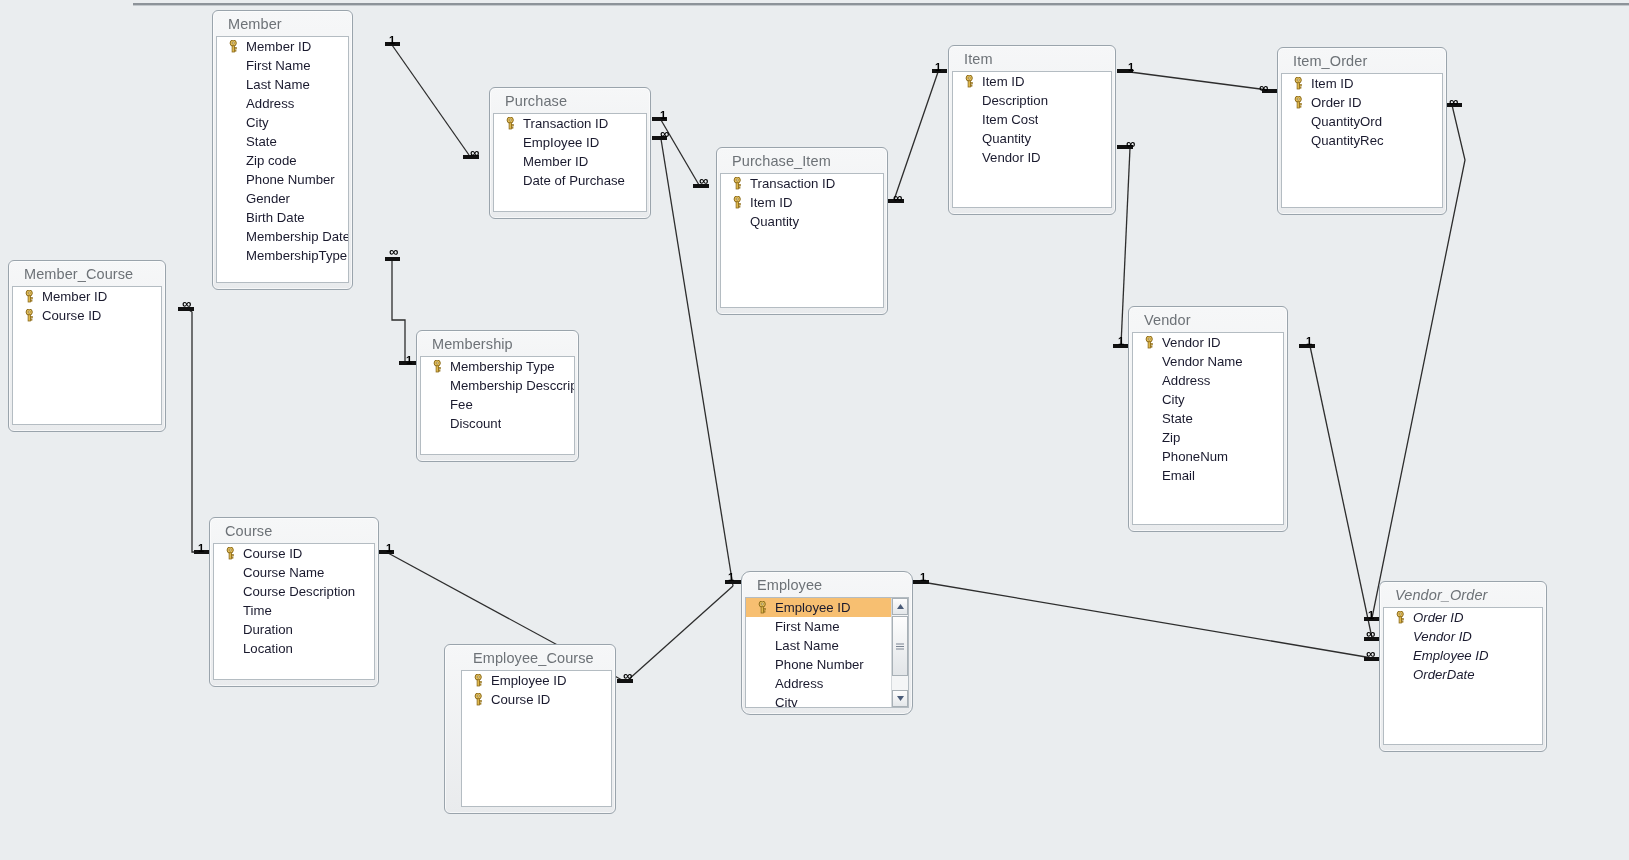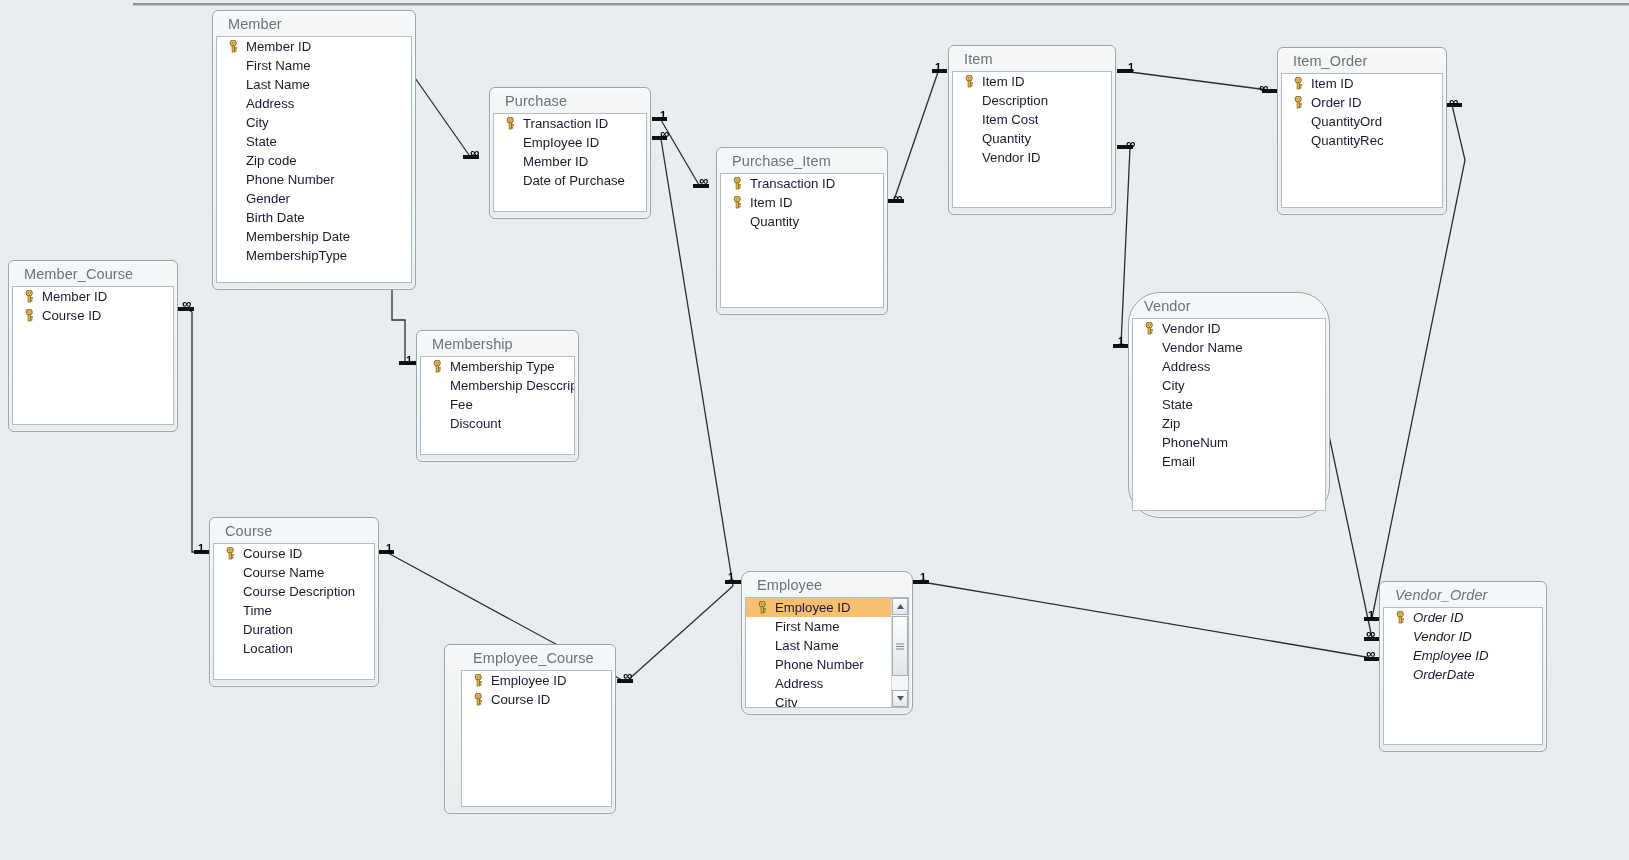--- a/index.html
+++ b/index.html
@@ -222,21 +222,21 @@
       <div style="position: absolute; left: 386px; top: 543px; font-size: 11px; font-weight: bold; color: rgb(0, 0, 0); line-height: 11px; font-family: &quot;Liberation Sans&quot;, sans-serif;">1</div>
       <div style="position: absolute; left: 623px; top: 670px; font-size: 13px; font-weight: bold; color: rgb(0, 0, 0); line-height: 11px; font-family: &quot;Liberation Sans&quot;, sans-serif;">∞</div>
       <div style="position: absolute; left: 728px; top: 572px; font-size: 11px; font-weight: bold; color: rgb(0, 0, 0); line-height: 11px; font-family: &quot;Liberation Sans&quot;, sans-serif;">1</div>
       <div style="position: absolute; left: 920px; top: 572px; font-size: 11px; font-weight: bold; color: rgb(0, 0, 0); line-height: 11px; font-family: &quot;Liberation Sans&quot;, sans-serif;">1</div>
       <div style="position: absolute; left: 1368px; top: 610px; font-size: 11px; font-weight: bold; color: rgb(0, 0, 0); line-height: 11px; font-family: &quot;Liberation Sans&quot;, sans-serif;">1</div>
       <div style="position: absolute; left: 1366px; top: 628px; font-size: 13px; font-weight: bold; color: rgb(0, 0, 0); line-height: 11px; font-family: &quot;Liberation Sans&quot;, sans-serif;">∞</div>
       <div style="position: absolute; left: 1366px; top: 648px; font-size: 13px; font-weight: bold; color: rgb(0, 0, 0); line-height: 11px; font-family: &quot;Liberation Sans&quot;, sans-serif;">∞</div>
     </div>
 
   <div id="tables">
-      <div class="tbl" style="left: 212px; top: 10px; width: 204px; height: 280px;">
+      <div class="tbl" style="left: 212px; top: 10px; width: 141px; height: 280px;">
         <div class="tbl-title">Member</div>
         <div class="fieldlist">
           <div class="field">
             <span class="keycell">
               <svg class="key-icon" width="11" height="13" viewBox="0 0 11 13" xmlns="http://www.w3.org/2000/svg">
                 <ellipse cx="5.2" cy="3.1" rx="3.1" ry="3.1" fill="#e9c35c" stroke="#8a6a1c" stroke-width="1"></ellipse>
                 <ellipse cx="5.2" cy="3.0" rx="1.1" ry="1.2" fill="#f7f0d0" stroke="#8a6a1c" stroke-width="0.7"></ellipse>
                 <rect x="4.1" y="5.8" width="2.3" height="6.2" fill="#e5bd4e" stroke="#8a6a1c" stroke-width="0.8"></rect>
                 <rect x="6.3" y="7.6" width="2.0" height="1.3" fill="#e5bd4e" stroke="#8a6a1c" stroke-width="0.7"></rect>
                 <rect x="6.3" y="10.0" width="1.7" height="1.2" fill="#e5bd4e" stroke="#8a6a1c" stroke-width="0.7"></rect>
@@ -283,21 +283,21 @@
           <div class="field">
             <span class="keycell"></span>
             <span class="fname">Membership Date</span>
           </div>
           <div class="field">
             <span class="keycell"></span>
             <span class="fname">MembershipType</span>
           </div>
         </div>
       </div>
-      <div class="tbl" style="left: 8px; top: 260px; width: 170px; height: 172px;">
+      <div class="tbl" style="left: 8px; top: 260px; width: 158px; height: 172px;">
         <div class="tbl-title">Member_Course</div>
         <div class="fieldlist">
           <div class="field">
             <span class="keycell">
               <svg class="key-icon" width="11" height="13" viewBox="0 0 11 13" xmlns="http://www.w3.org/2000/svg">
                 <ellipse cx="5.2" cy="3.1" rx="3.1" ry="3.1" fill="#e9c35c" stroke="#8a6a1c" stroke-width="1"></ellipse>
                 <ellipse cx="5.2" cy="3.0" rx="1.1" ry="1.2" fill="#f7f0d0" stroke="#8a6a1c" stroke-width="0.7"></ellipse>
                 <rect x="4.1" y="5.8" width="2.3" height="6.2" fill="#e5bd4e" stroke="#8a6a1c" stroke-width="0.8"></rect>
                 <rect x="6.3" y="7.6" width="2.0" height="1.3" fill="#e5bd4e" stroke="#8a6a1c" stroke-width="0.7"></rect>
                 <rect x="6.3" y="10.0" width="1.7" height="1.2" fill="#e5bd4e" stroke="#8a6a1c" stroke-width="0.7"></rect>
@@ -473,21 +473,21 @@
           <div class="field">
             <span class="keycell"></span>
             <span class="fname">Fee</span>
           </div>
           <div class="field">
             <span class="keycell"></span>
             <span class="fname">Discount</span>
           </div>
         </div>
       </div>
-      <div class="tbl" style="left: 1128px; top: 292px; width: 202px; height: 226px; border-radius: 32px;">
+      <div class="tbl" style="left: 1128px; top: 306px; width: 160px; height: 226px;">
         <div class="tbl-title">Vendor</div>
         <div class="fieldlist">
           <div class="field">
             <span class="keycell">
               <svg class="key-icon" width="11" height="13" viewBox="0 0 11 13" xmlns="http://www.w3.org/2000/svg">
                 <ellipse cx="5.2" cy="3.1" rx="3.1" ry="3.1" fill="#e9c35c" stroke="#8a6a1c" stroke-width="1"></ellipse>
                 <ellipse cx="5.2" cy="3.0" rx="1.1" ry="1.2" fill="#f7f0d0" stroke="#8a6a1c" stroke-width="0.7"></ellipse>
                 <rect x="4.1" y="5.8" width="2.3" height="6.2" fill="#e5bd4e" stroke="#8a6a1c" stroke-width="0.8"></rect>
                 <rect x="6.3" y="7.6" width="2.0" height="1.3" fill="#e5bd4e" stroke="#8a6a1c" stroke-width="0.7"></rect>
                 <rect x="6.3" y="10.0" width="1.7" height="1.2" fill="#e5bd4e" stroke="#8a6a1c" stroke-width="0.7"></rect>

